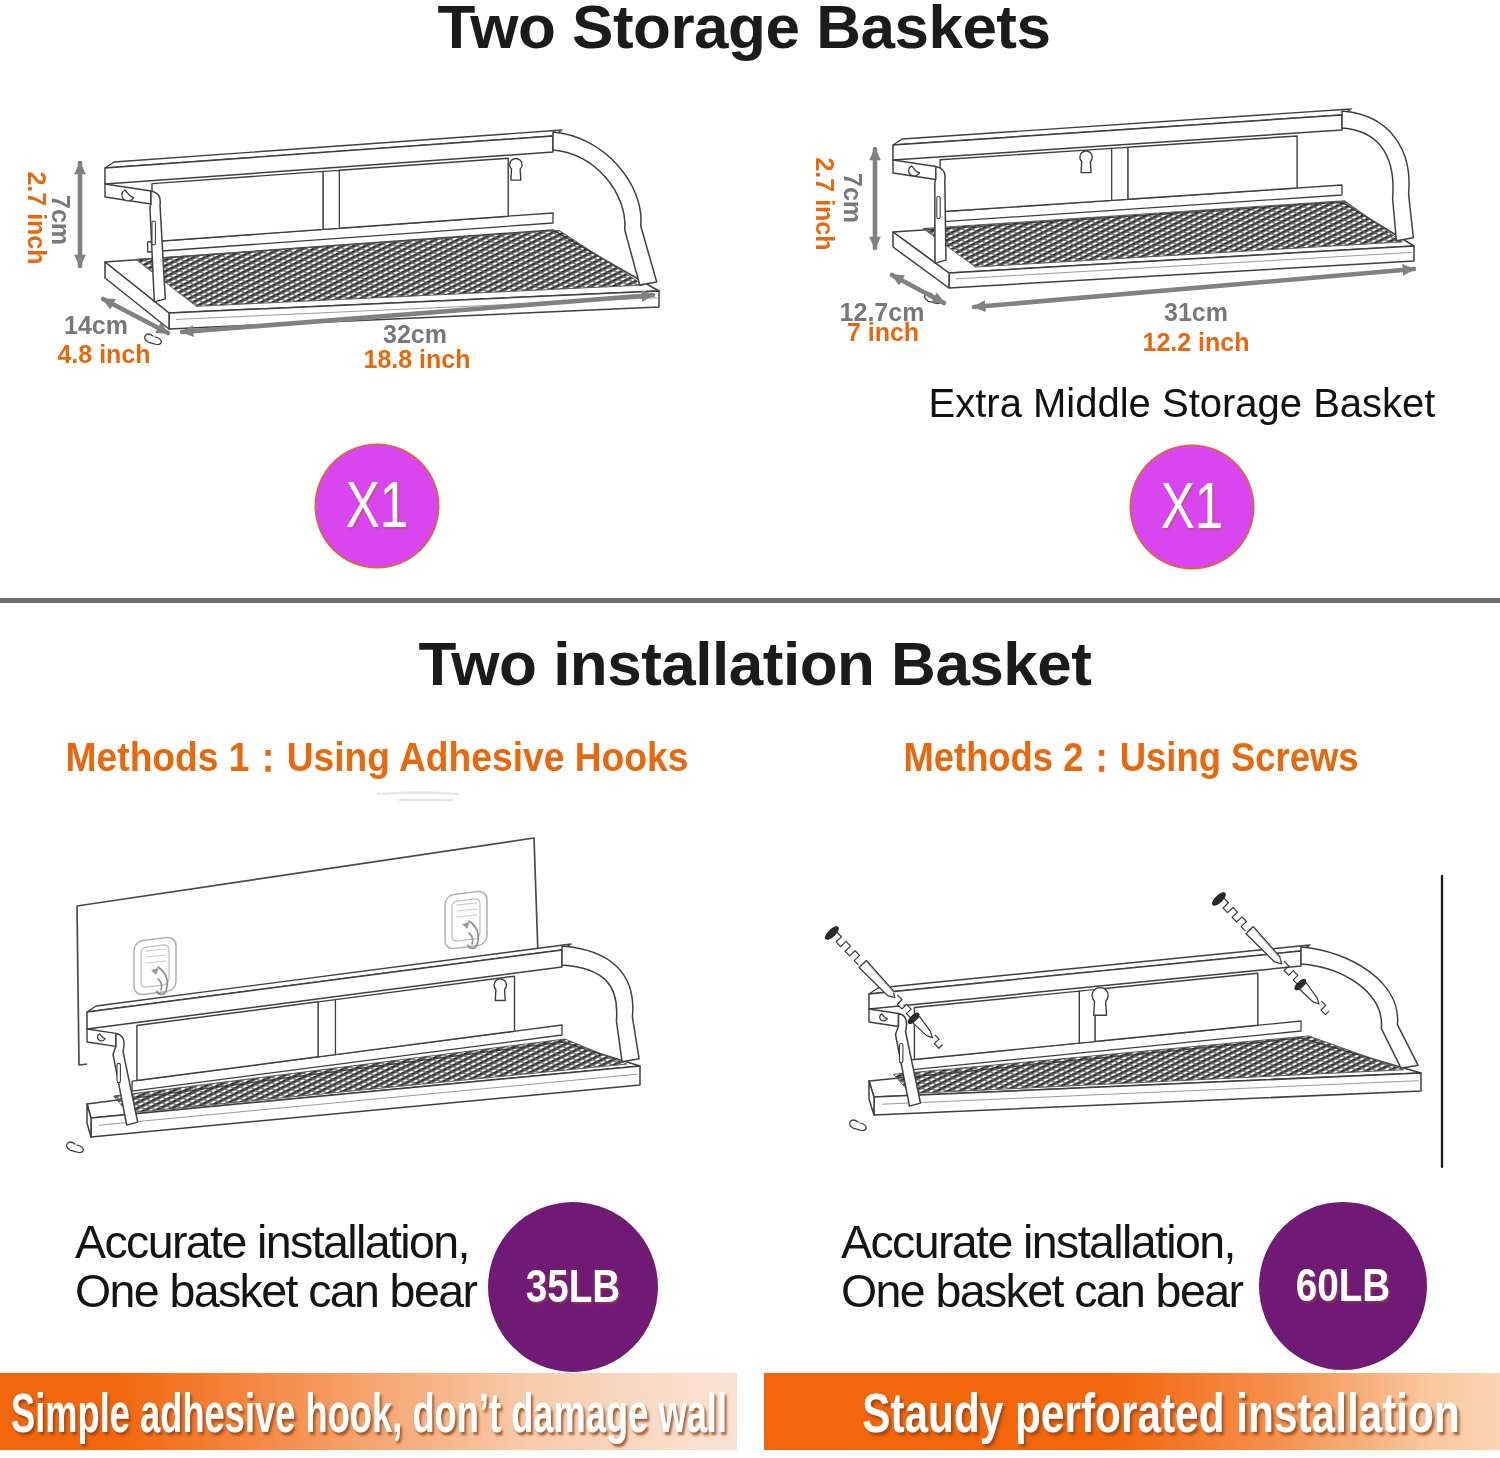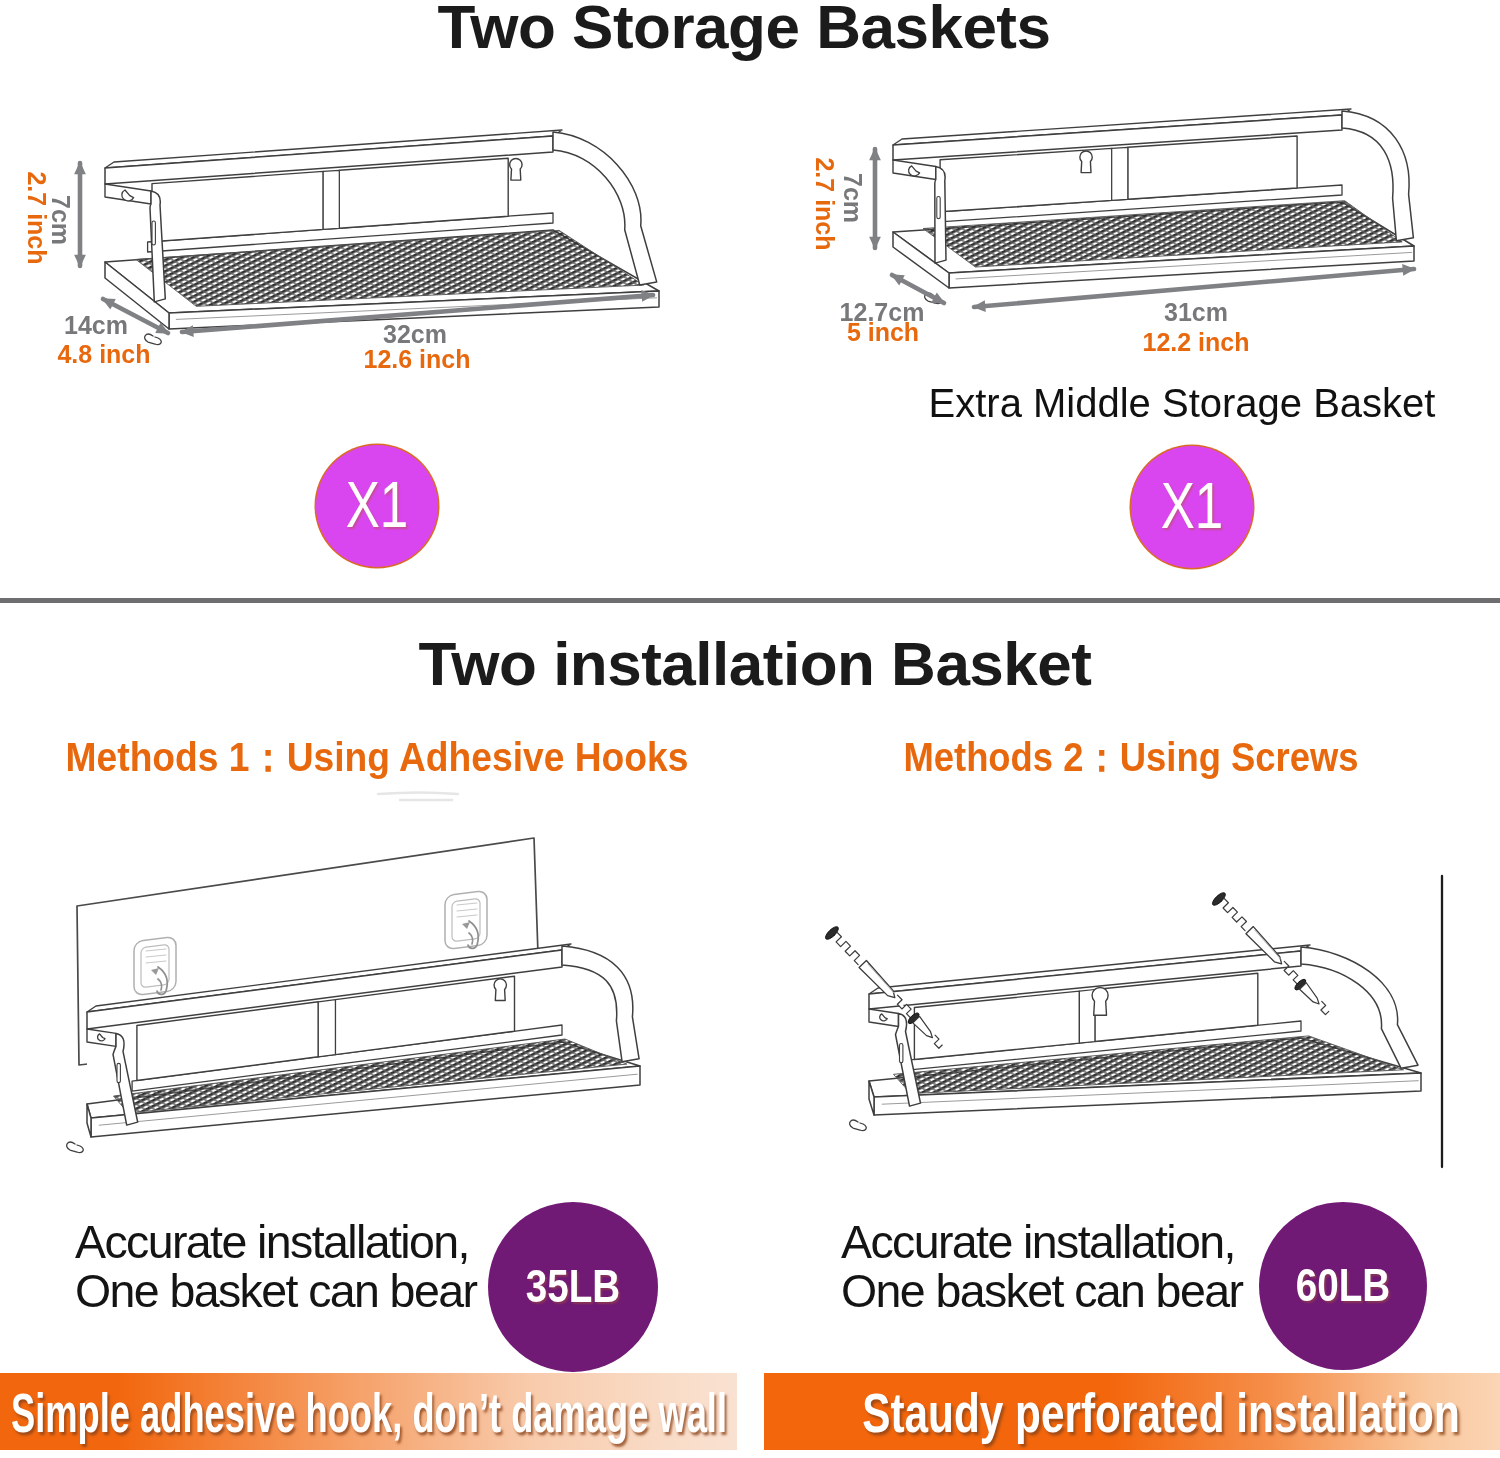--- a/index.html
+++ b/index.html
@@ -183,29 +183,29 @@
     </g>
   </svg>
 
   <div class="ctr title" style="left:744px;top:26px">Two Storage Baskets</div>
 
   <div class="rot dimin" style="left:36px;top:218px">2.7 inch</div>
   <div class="rot dim" style="left:60px;top:220px">7cm</div>
   <div class="ctr dim" style="left:96px;top:325px">14cm</div>
   <div class="ctr dimin" style="left:104px;top:354px">4.8 inch</div>
   <div class="ctr dim" style="left:415px;top:334px">32cm</div>
-  <div class="ctr dimin" style="left:417px;top:359px">12.6 inch</div>
+  <div class="ctr dimin" style="left:417px;top:359px">18.8 inch</div>
   <div class="qty" style="left:316px;top:445px;width:122px;height:122px">
     <span>X1</span>
   </div>
 
   <div class="rot dimin" style="left:824px;top:204px">2.7 inch</div>
   <div class="rot dim" style="left:852px;top:198px">7cm</div>
   <div class="ctr dim" style="left:882px;top:312px">12.7cm</div>
-  <div class="ctr dimin" style="left:883px;top:332px">5 inch</div>
+  <div class="ctr dimin" style="left:883px;top:332px">7 inch</div>
   <div class="ctr dim" style="left:1196px;top:312px">31cm</div>
   <div class="ctr dimin" style="left:1196px;top:342px">12.2 inch</div>
   <div class="ctr blabel" style="left:1182px;top:403px">Extra Middle Storage Basket</div>
   <div class="qty" style="left:1131px;top:446px;width:122px;height:122px">
     <span>X1</span>
   </div>
 
   <div class="divider"></div>
 
   <div class="ctr title" style="left:755px;top:663px">Two installation Basket</div>

